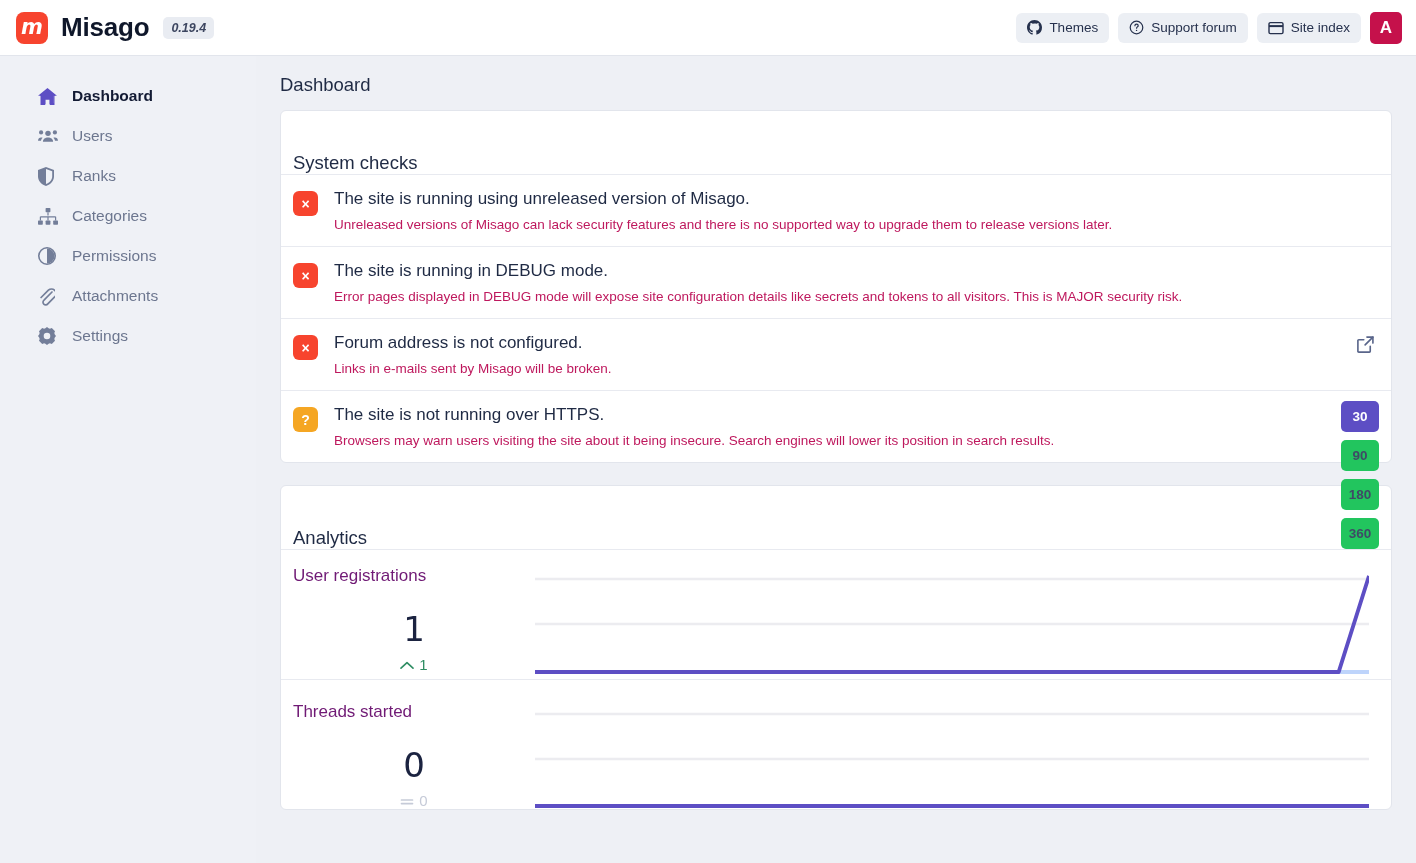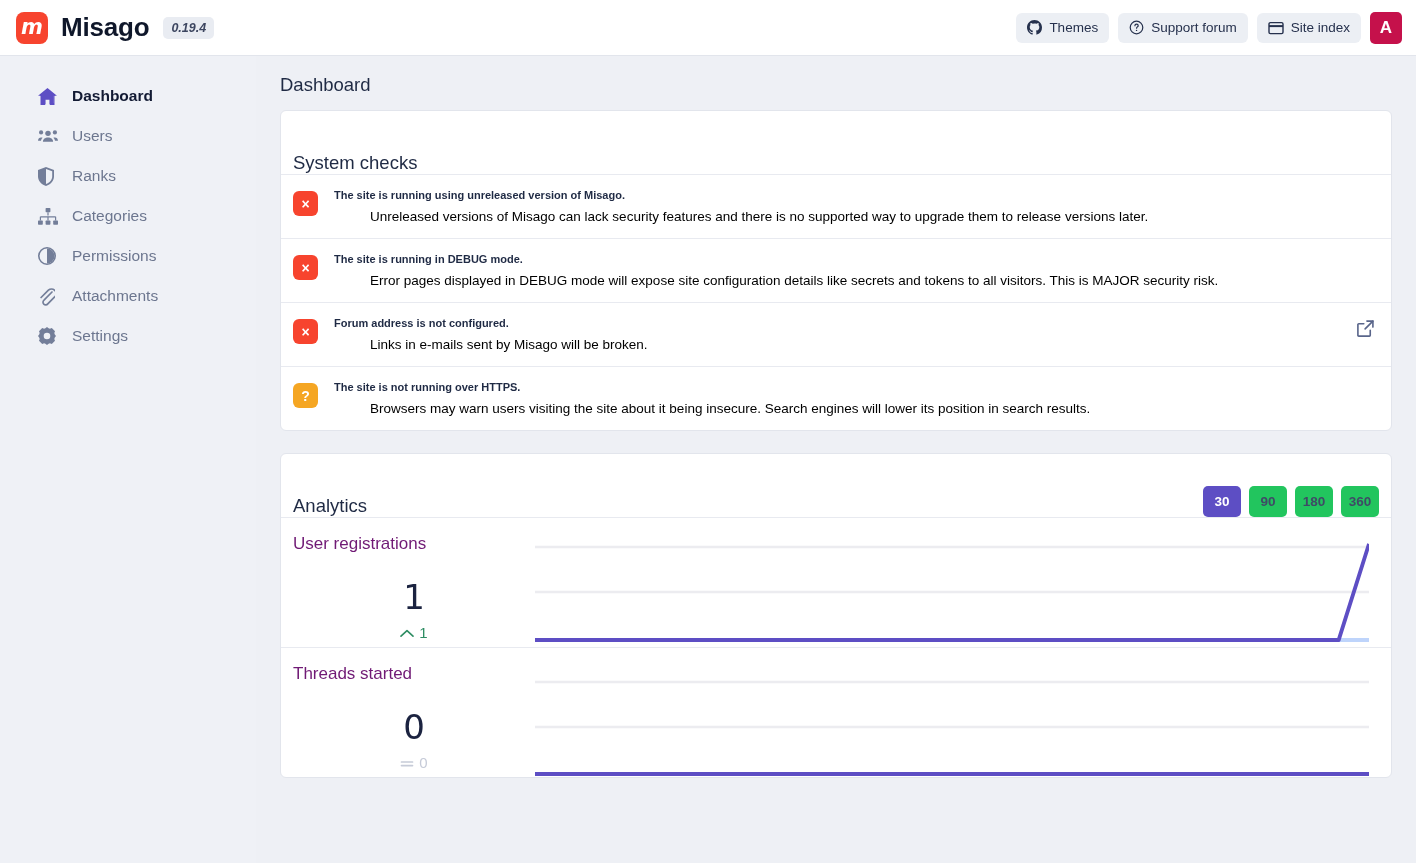--- a/index.html
+++ b/index.html
@@ -122,46 +122,46 @@
   .check-badge {
     flex: 0 0 auto;
     width: 25px; height: 25px; border-radius: 6px;
     display: flex; align-items: center; justify-content: center;
     color: #fff; font-size: 14px; font-weight: bold;
     margin-top: 2px;
   }
   .check-badge.error { background: #f7442e; }
   .check-badge.warning { background: #f5a623; }
   .check-body { margin-left: 16px; flex: 1 1 auto; }
-  .check-title { font-size: 11px; font-weight: bold; color: #1f2a44; }
-  .check-desc { font-size: 13.5px; color: #000000; margin-top: 8px; margin-left: 36px; }
+  .check-title { font-size: 17px; font-weight: normal; color: #1f2a44; }
+  .check-desc { font-size: 13.5px; color: #be185d; margin-top: 8px; }
   .check-link {
     flex: 0 0 auto; color: #59658a; cursor: pointer;
     margin-top: 2px; margin-right: 4px;
   }
 
   
-  .period-group { margin-left: auto; display: flex; gap: 8px; }
+  .period-group { margin-left: auto; display: flex; gap: 8px; flex-direction: column; }
   .period-btn {
     min-width: 38px; height: 31px;
     border: none; border-radius: 5px;
     background: #22c55e; color: #3f4a66;
     font-size: 13.5px; font-weight: bold;
     font-family: "Liberation Sans", sans-serif;
     cursor: pointer;
   }
   .period-btn.active { background: #5d4ec4; color: #fff; }
 
   .metric {
     display: flex; align-items: stretch;
     border-bottom: 1px solid #e8eaf0;
     padding: 16px 0 0 0;
     position: relative;
   }
-  .metric:last-child { border-bottom: none; }
+  .metric:last-child { border-bottom: none; align-items: flex-end; }
   .metric-left {
     width: 254px; flex: 0 0 254px;
     padding-left: 12px;
   }
   .metric-name { font-size: 17px; color: #701a75; }
   .metric-value {
     text-align: center;
     font-size: 34px; color: #1b2340;
     margin-top: 26px; line-height: 1;
     font-family: "DejaVu Sans", sans-serif;

